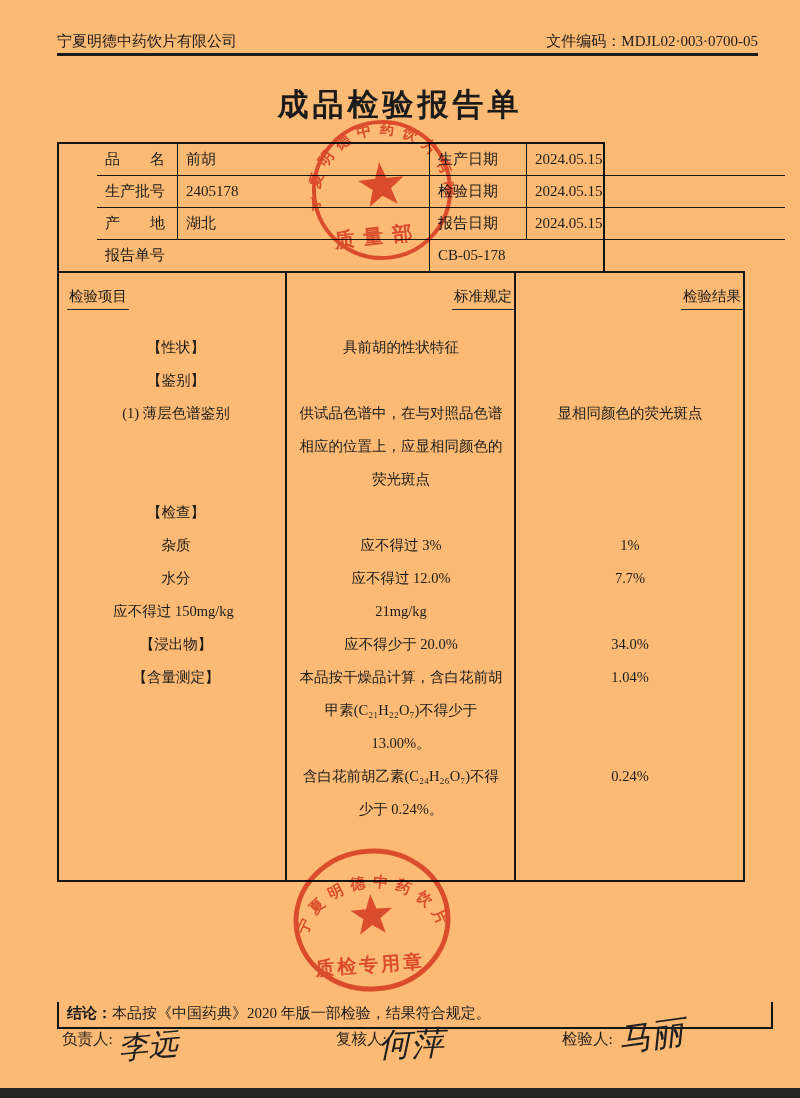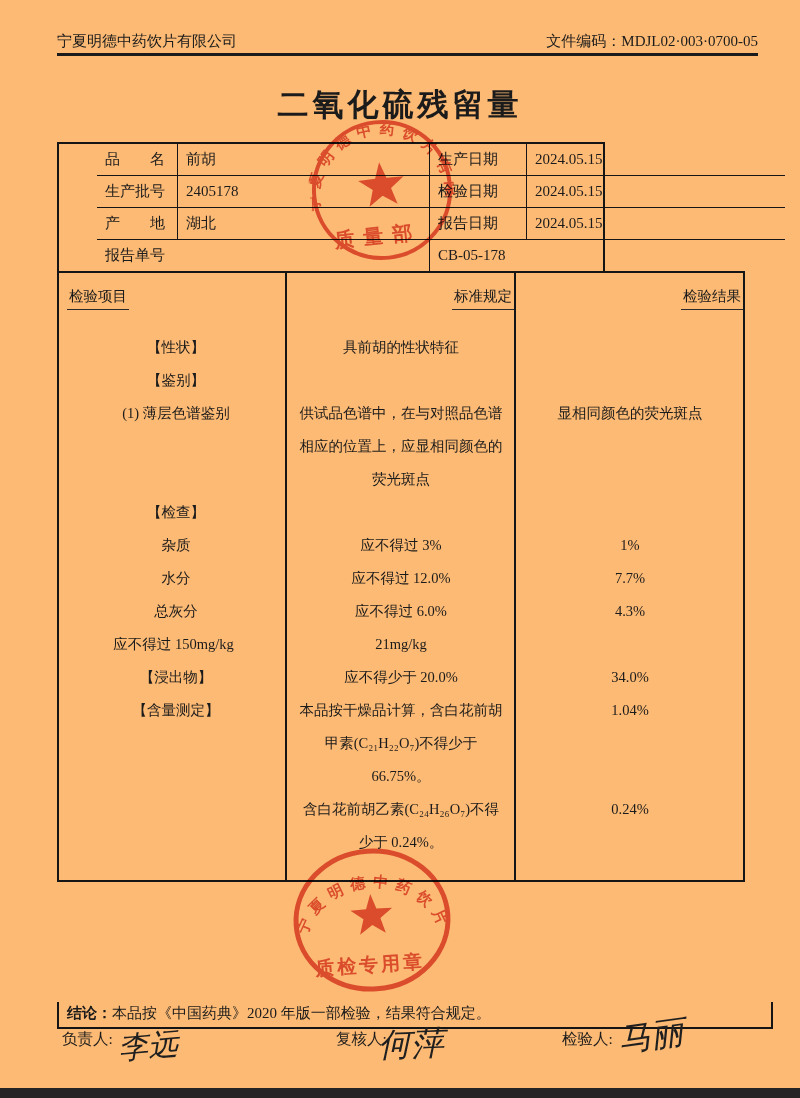--- a/index.html
+++ b/index.html
@@ -69,21 +69,21 @@
 <body>
 
 <div class="page">
 
   <div class="doc-header">
     <span>宁夏明德中药饮片有限公司</span>
     <span><span>文件编码：</span><span>MDJL02·003·0700-05</span></span>
   </div>
   <div class="header-rule"></div>
 
-  <h1 class="title">二氧化硫残留量</h1>
+  <h1 class="title">成品检验报告单</h1>
 
   <div class="info-table">
     <div class="ic">品　　名</div>
     <div class="ic">前胡</div>
     <div class="ic">生产日期</div>
     <div class="ic noR">2024.05.15</div>
 
     <div class="ic">生产批号</div>
     <div class="ic">2405178</div>
     <div class="ic">检验日期</div>
@@ -131,36 +131,31 @@
       <div class="cell-item">杂质</div>
       <div class="cell-std">应不得过 3%</div>
       <div class="cell-res">1%</div>
     </div>
     <div class="mrow h1">
       <div class="cell-item">水分</div>
       <div class="cell-std">应不得过 12.0%</div>
       <div class="cell-res">7.7%</div>
     </div>
     <div class="mrow h1">
-      <div class="cell-item">总灰分</div>
-      <div class="cell-std">应不得过 6.0%</div>
-      <div class="cell-res">4.3%</div>
-    </div>
-    <div class="mrow h1">
       <div class="cell-std">应不得过 150mg/kg</div>
       <div class="cell-res">21mg/kg</div>
     </div>
     <div class="mrow h1">
       <div class="cell-item">【浸出物】</div>
       <div class="cell-std">应不得少于 20.0%</div>
       <div class="cell-res">34.0%</div>
     </div>
     <div class="mrow h2">
       <div class="cell-item">【含量测定】</div>
-      <div class="cell-std">本品按干燥品计算，含白花前胡甲素(C₂₁H₂₂O₇)不得少于 66.75%。</div>
+      <div class="cell-std">本品按干燥品计算，含白花前胡甲素(C₂₁H₂₂O₇)不得少于 13.00%。</div>
       <div class="cell-res">1.04%</div>
     </div>
     <div class="mrow h2">
       <div class="cell-item"></div>
       <div class="cell-std">含白花前胡乙素(C₂₄H₂₆O₇)不得少于 0.24%。</div>
       <div class="cell-res">0.24%</div>
     </div>
   </div>
 
   <div class="conclusion">

